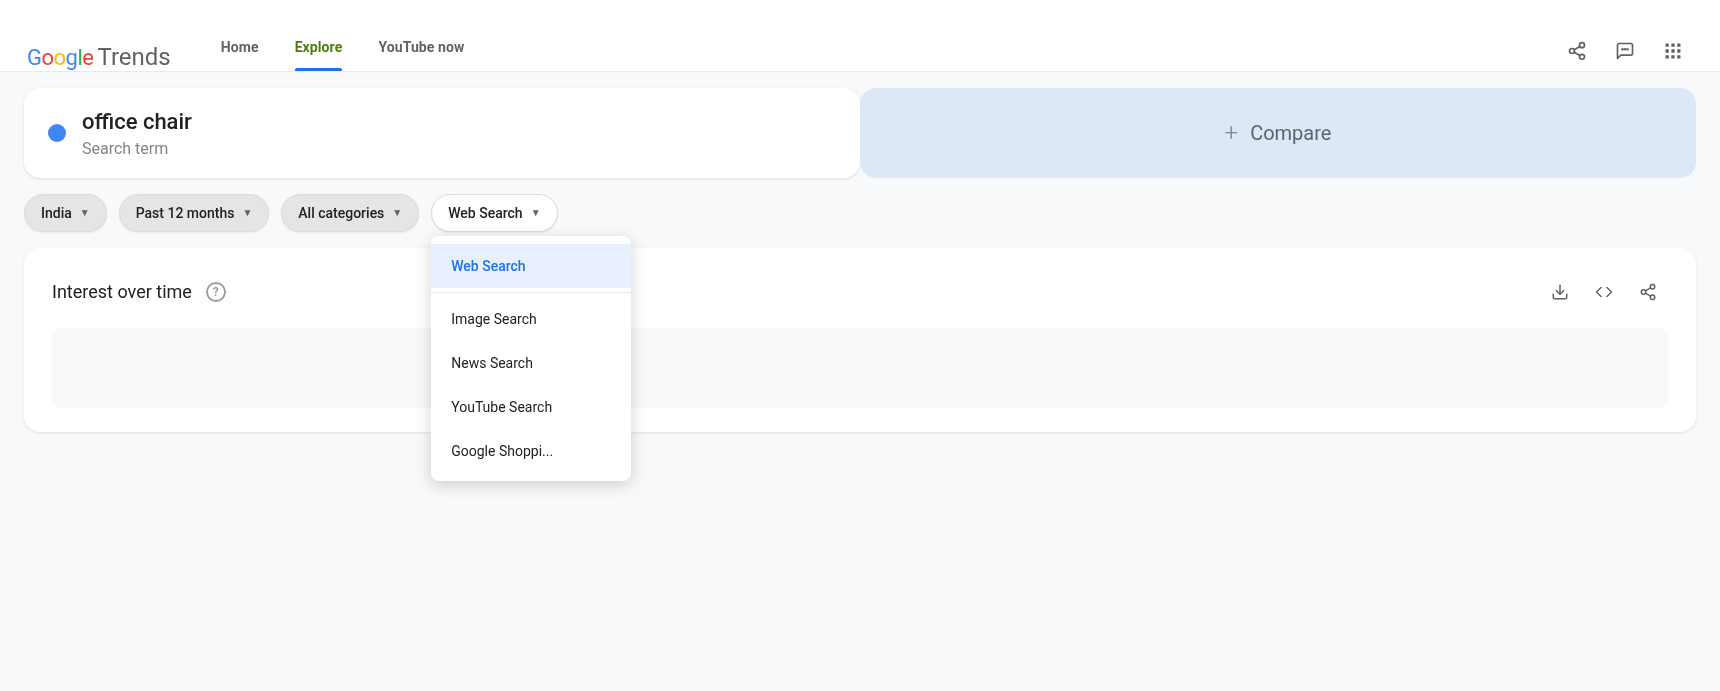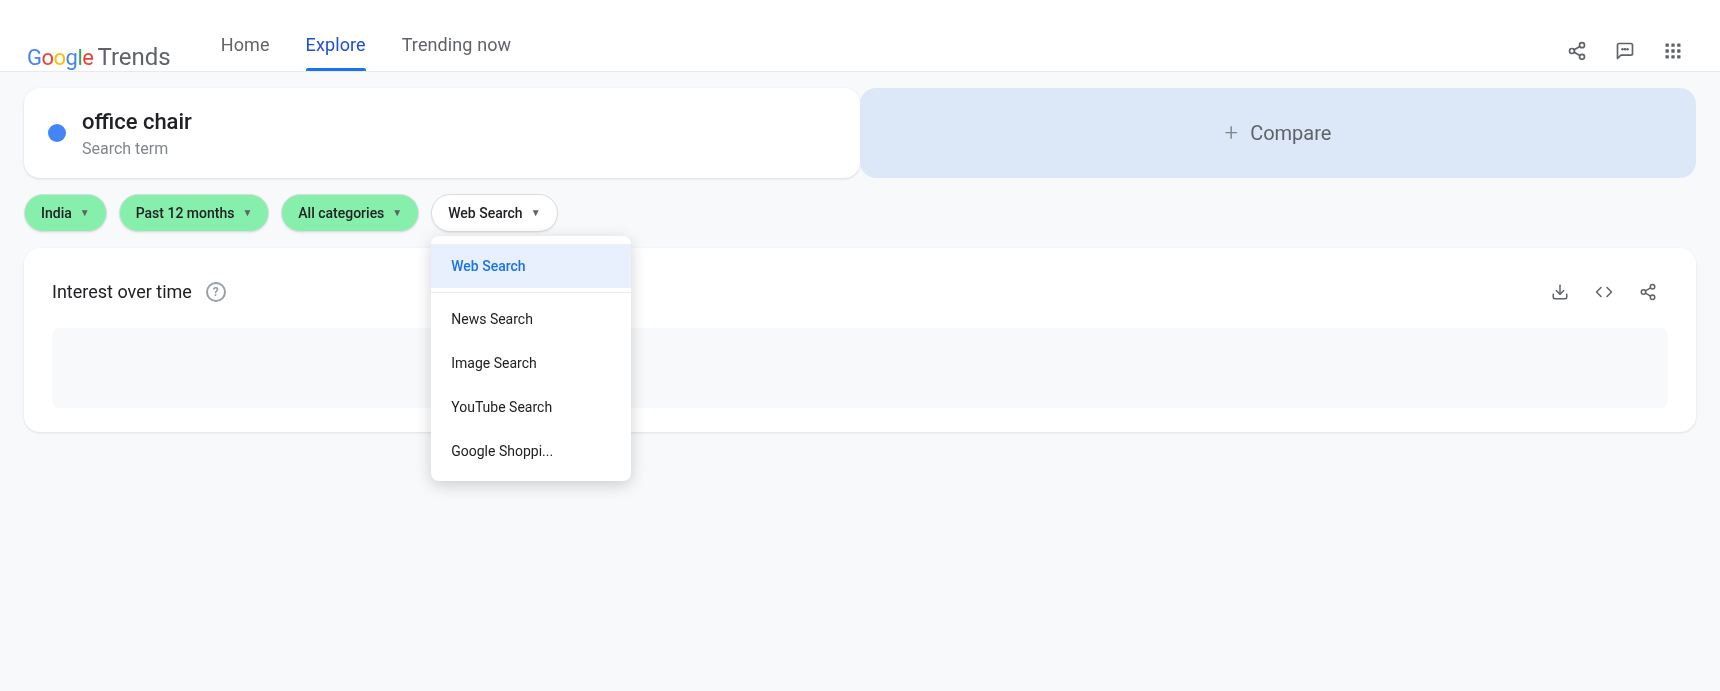--- a/index.html
+++ b/index.html
@@ -45,30 +45,30 @@
     }
 
     .nav {
       display: flex;
       align-items: flex-end;
       gap: 0;
       flex: 1;
     }
     .nav-item {
       padding: 20px 18px 16px;
-      font-size: 18px;
+      font-size: 14px;
       color: #5f6368;
       cursor: pointer;
       position: relative;
       text-decoration: none;
-      font-weight: 400;
+      font-weight: 700;
       letter-spacing: 0.1px;
     }
     .nav-item.active {
-      color: #1d4ed8;
+      color: #4d7c0f;
     }
     .nav-item.active::after {
       content: '';
       position: absolute;
       bottom: 0;
       left: 18px;
       right: 18px;
       height: 3px;
       background: #1a73e8;
       border-radius: 2px 2px 0 0;
@@ -164,21 +164,21 @@
     
     .filters-row {
       display: flex;
       gap: 12px;
       align-items: center;
       margin-bottom: 16px;
       position: relative;
     }
 
     .filter-select {
-      background: #86efac;
+      background: #e5e5e5;
       border: 1px solid #dadce0;
       border-radius: 24px;
       padding: 10px 16px;
       font-size: 14px;
       color: #202124;
       cursor: pointer;
       display: flex;
       align-items: center;
       gap: 8px;
       font-family: inherit;
@@ -304,21 +304,21 @@
   <a class="logo" href="#">
     <span class="logo-google">
       <span class="logo-g">G</span><span class="logo-o1">o</span><span class="logo-o2">o</span><span class="logo-gl">g</span><span class="logo-e">l</span><span style="color:#ea4335">e</span>
     </span>
     <span class="logo-trends">Trends</span>
   </a>
 
   <nav class="nav">
     <a class="nav-item">Home</a>
     <a class="nav-item active">Explore</a>
-    <a class="nav-item">Trending now</a>
+    <a class="nav-item">YouTube now</a>
   </nav>
 
   <div class="header-actions">
     <button class="icon-btn" title="Share">
 
       <svg width="20" height="20" viewBox="0 0 24 24" fill="none" stroke="#5f6368" stroke-width="2" stroke-linecap="round" stroke-linejoin="round">
         <circle cx="18" cy="5" r="3"></circle>
           <circle cx="6" cy="12" r="3"></circle>
           <circle cx="18" cy="19" r="3"></circle>
         <line x1="8.59" y1="13.51" x2="15.42" y2="17.49"></line>
@@ -388,24 +388,24 @@
         <span>Web Search</span>
         <span class="chevron">▼</span>
       </button>
 
       <div class="dropdown-menu">
         <div class="dropdown-item selected">
           <span>Web Search</span>
         </div>
         <div class="dropdown-divider"></div>
         <div class="dropdown-item">
+          <span>Image Search</span>
+        </div>
+        <div class="dropdown-item">
           <span>News Search</span>
-        </div>
-        <div class="dropdown-item">
-          <span>Image Search</span>
         </div>
         <div class="dropdown-item" style="position:relative;">
           <span>YouTube Search</span>
 
         </div>
         <div class="dropdown-item">
           <span>Google Shoppi...</span>
         </div>
       </div>
     </div>

